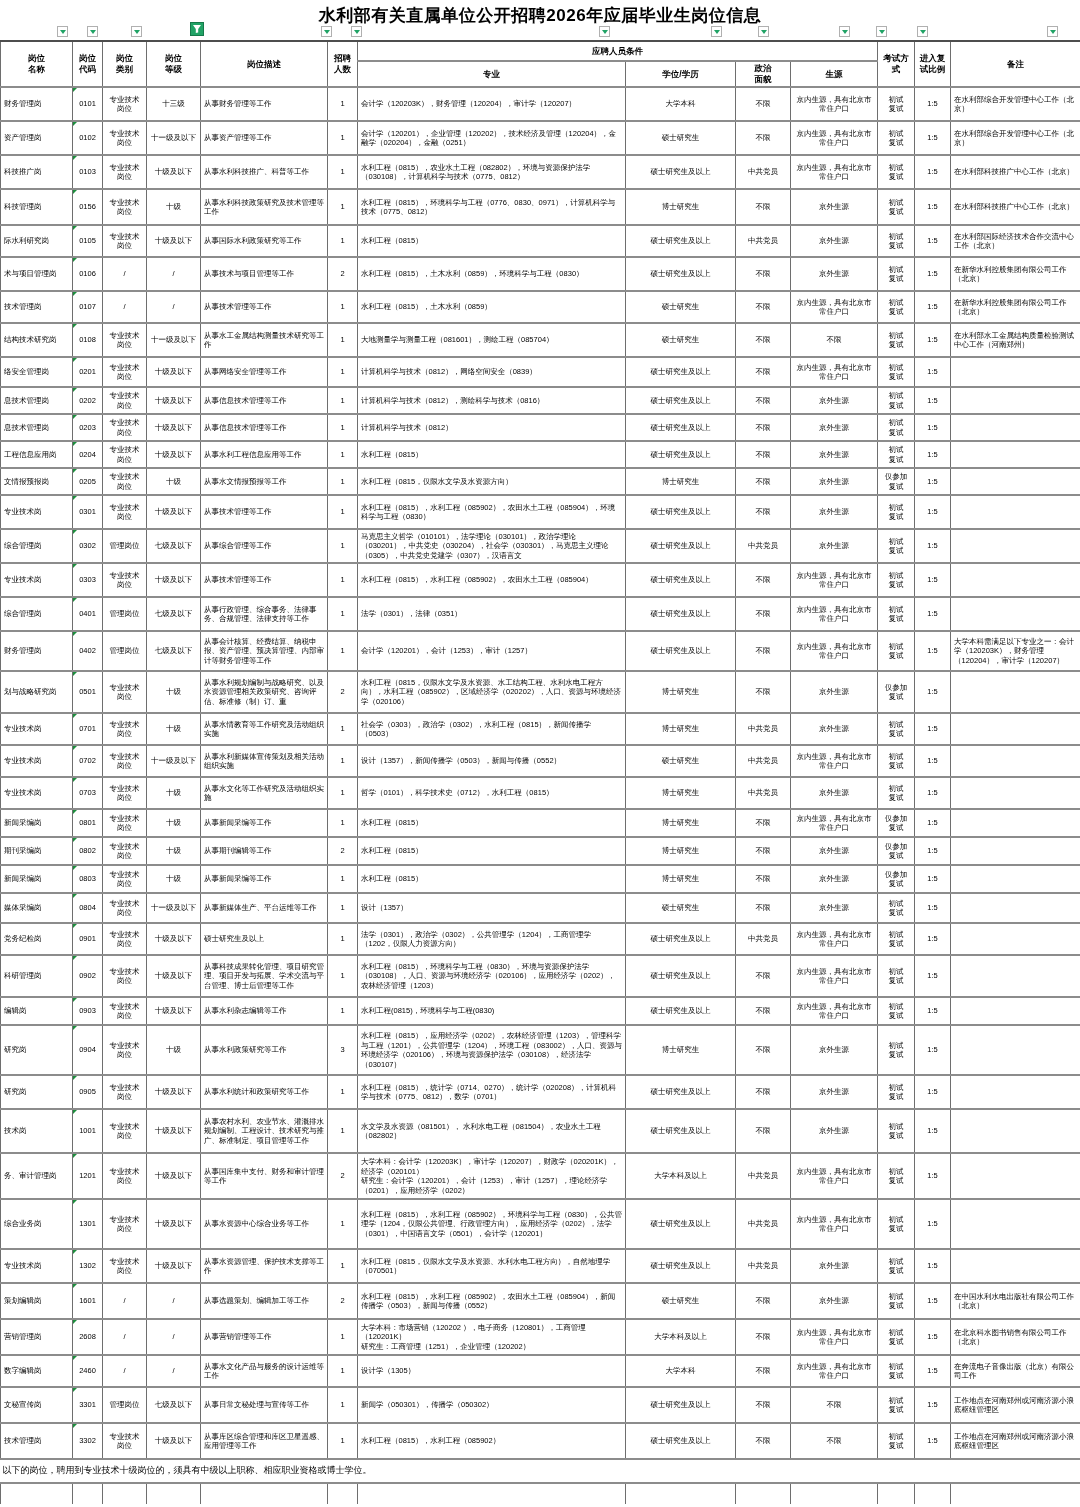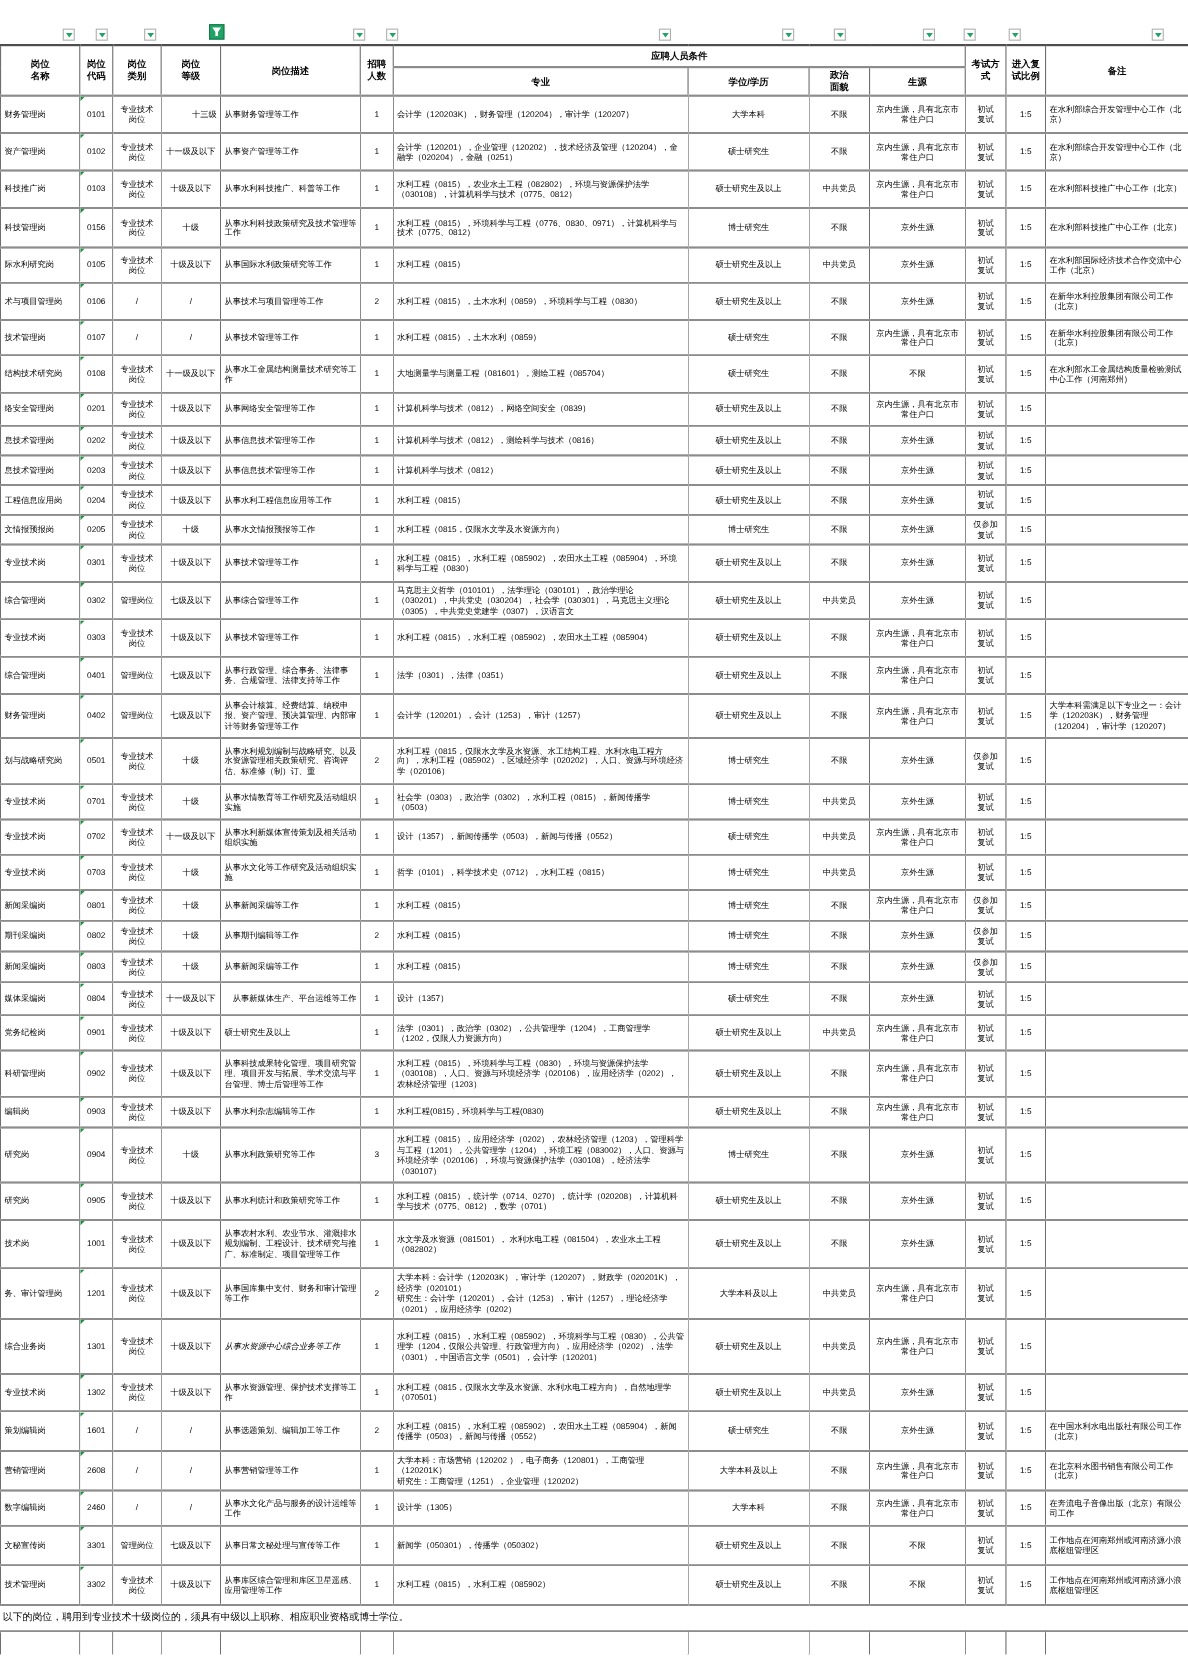--- a/index.html
+++ b/index.html
@@ -35,20 +35,21 @@
         border-top:4px solid #1e8e3e;border-right:4px solid transparent;}
   tr.note-row td{border-left:none;border-right:none;border-top:2px solid #6b6b6b;
         font-size:9px;padding:6px 2px;vertical-align:top;}
   tr.ghost td{border-top:2px solid #8c8c8c;border-bottom:none;height:21px;}
   table col{}
 </style>
 </head>
 <body>
 
 <div id="page">
+  <div id="title">水利部有关直属单位公开招聘2026年应届毕业生岗位信息</div>
   <div id="filterbar">
       <div class="fbtn" style="left: 57px;">
         <span class="tri"></span>
       </div>
       <div class="fbtn" style="left: 87px;">
         <span class="tri"></span>
       </div>
       <div class="fbtn" style="left: 131px;">
         <span class="tri"></span>
       </div>
@@ -136,21 +137,21 @@
           </td>
           <td class="c">
             <div class="cw pre" style="max-height: 31px;">0101</div>
             <i class="mark"></i>
           </td>
           <td class="c">
             <div class="cw pre" style="max-height: 31px;">专业技术
 岗位</div>
           </td>
           <td class="c">
-            <div class="cw pre" style="max-height: 31px; text-align: right;">十三级</div>
+            <div class="cw pre" style="max-height: 31px;">十三级</div>
           </td>
           <td class="l">
             <div class="cw pre" style="max-height: 31px;">从事财务管理等工作</div>
           </td>
           <td class="c">
             <div class="cw pre" style="max-height: 31px;">1</div>
           </td>
           <td class="l">
             <div class="cw pre" style="max-height: 31px;">会计学（120203K），财务管理（120204），审计学（120207）</div>
           </td>
@@ -1234,21 +1235,21 @@
             <i class="mark"></i>
           </td>
           <td class="c">
             <div class="cw pre" style="max-height: 27px;">专业技术
 岗位</div>
           </td>
           <td class="c">
             <div class="cw pre" style="max-height: 27px;">十一级及以下</div>
           </td>
           <td class="l">
-            <div class="cw pre" style="max-height: 27px; text-align: right;">从事新媒体生产、平台运维等工作</div>
+            <div class="cw pre" style="max-height: 27px;">从事新媒体生产、平台运维等工作</div>
           </td>
           <td class="c">
             <div class="cw pre" style="max-height: 27px;">1</div>
           </td>
           <td class="l">
             <div class="cw pre" style="max-height: 27px;">设计（1357）</div>
           </td>
           <td class="c">
             <div class="cw pre" style="max-height: 27px;">硕士研究生</div>
           </td>
@@ -1587,21 +1588,21 @@
             <i class="mark"></i>
           </td>
           <td class="c">
             <div class="cw pre" style="max-height: 47px;">专业技术
 岗位</div>
           </td>
           <td class="c">
             <div class="cw pre" style="max-height: 47px;">十级及以下</div>
           </td>
           <td class="l">
-            <div class="cw pre" style="max-height: 47px; font-style: italic;">从事水资源中心综合业务等工作</div>
+            <div class="cw pre" style="max-height: 47px;">从事水资源中心综合业务等工作</div>
           </td>
           <td class="c">
             <div class="cw pre" style="max-height: 47px;">1</div>
           </td>
           <td class="l">
             <div class="cw pre" style="max-height: 47px;">水利工程（0815），水利工程（085902），环境科学与工程（0830），公共管理学（1204，仅限公共管理、行政管理方向），应用经济学（0202），法学（0301），中国语言文学（0501），会计学（120201）</div>
           </td>
           <td class="c">
             <div class="cw pre" style="max-height: 47px;">硕士研究生及以上</div>
           </td>

